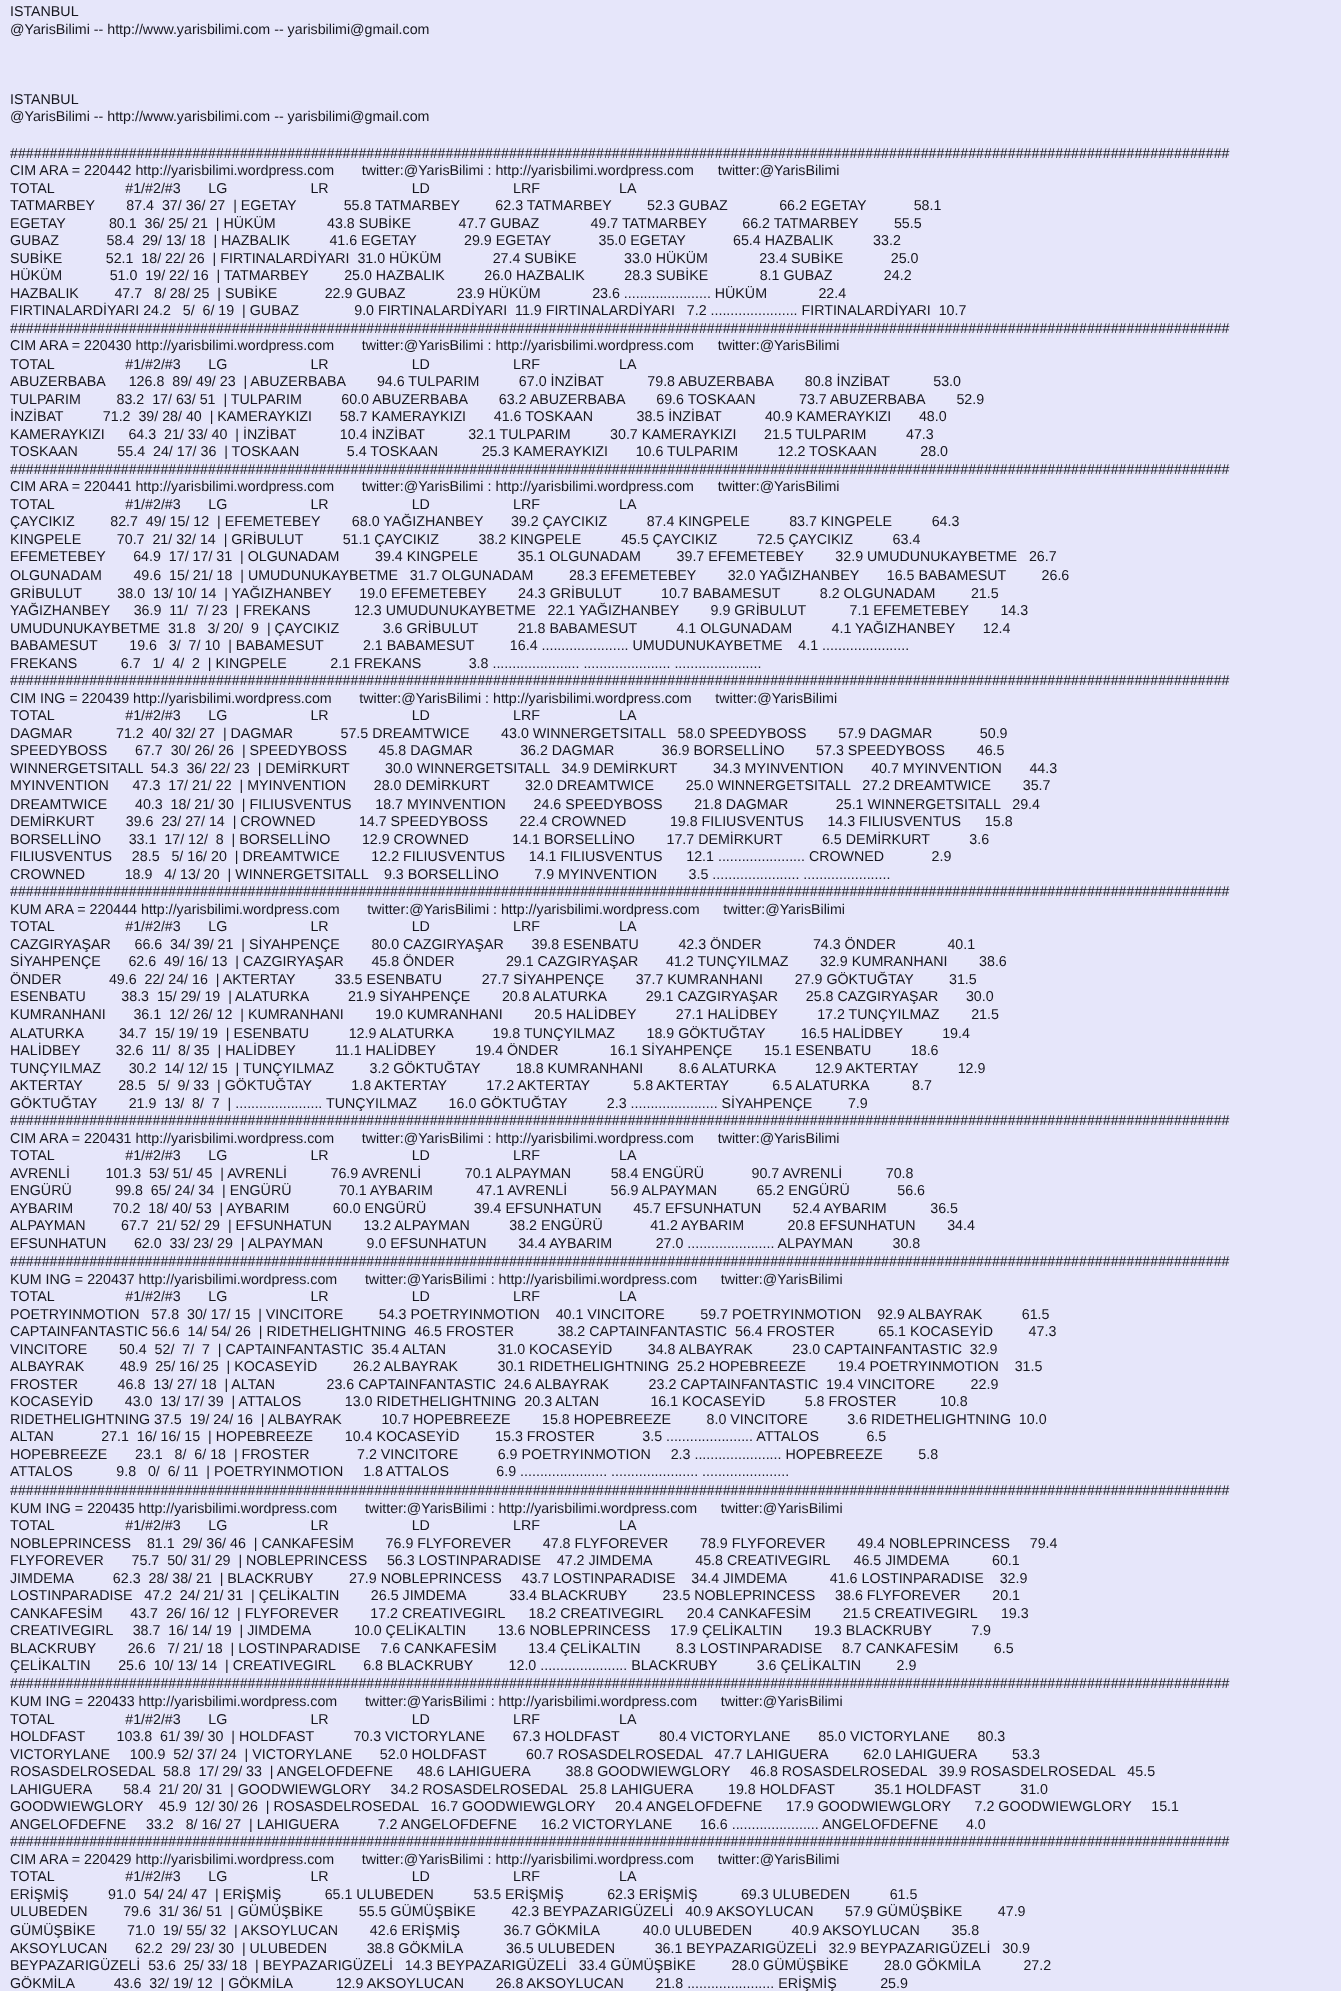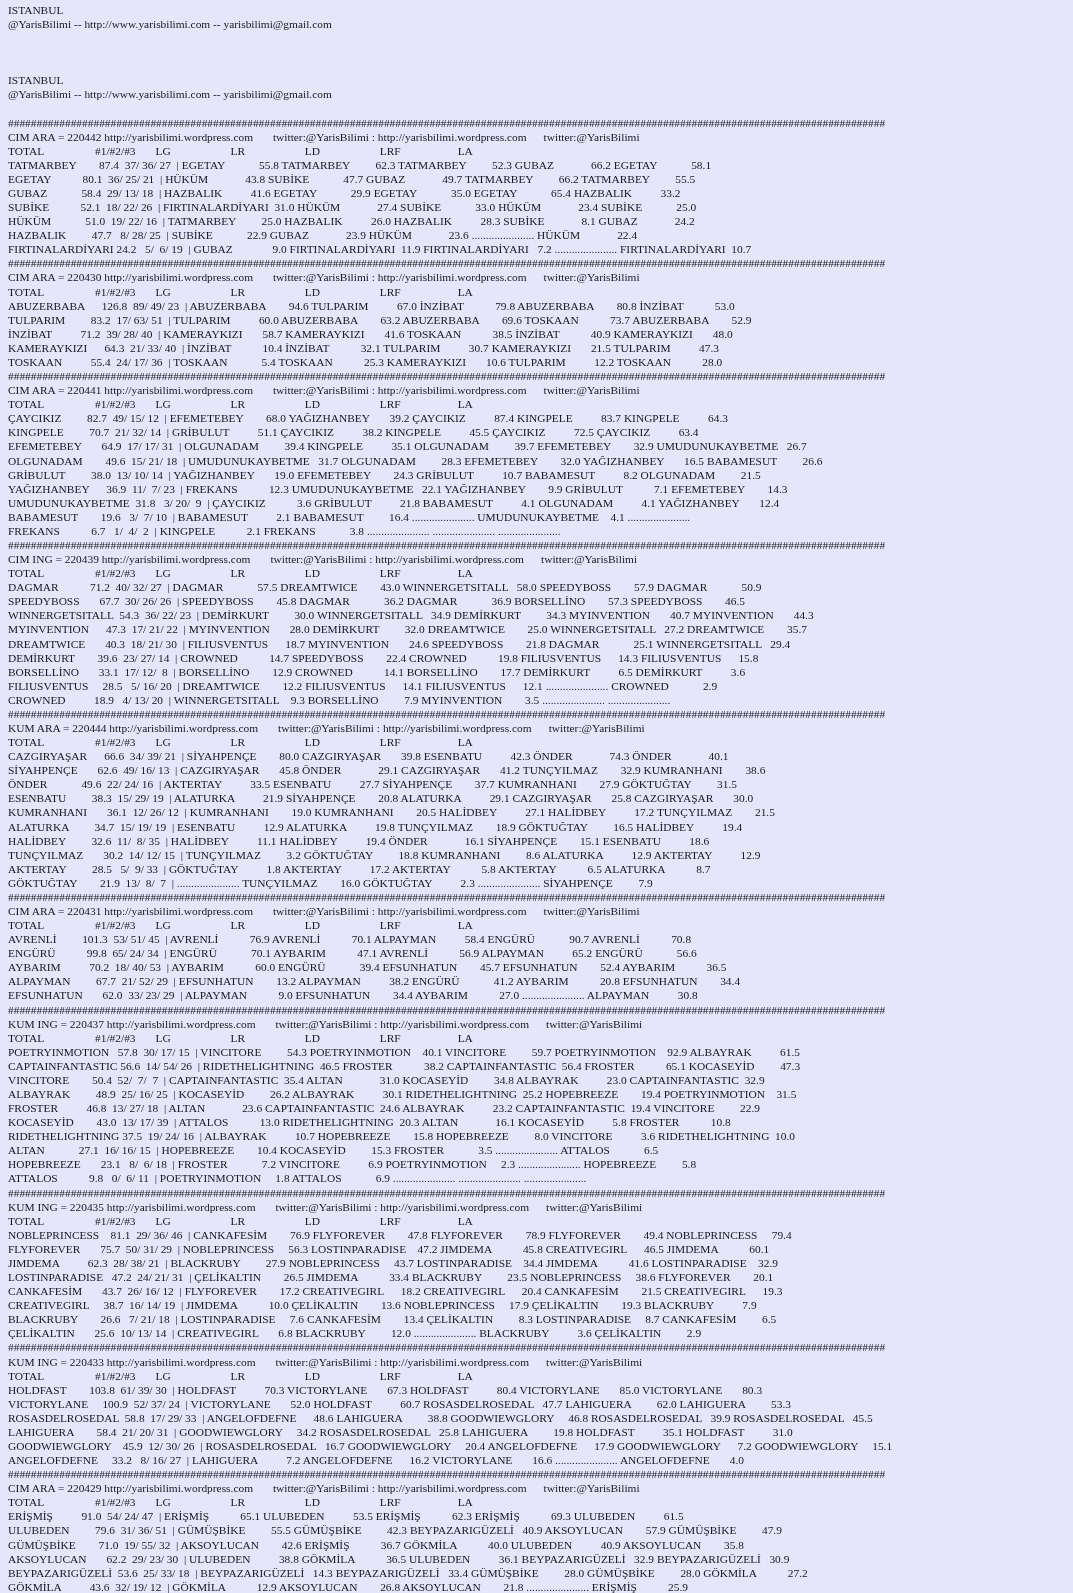--- a/index.html
+++ b/index.html
@@ -4,21 +4,21 @@
 <style>
   html,body{margin:0;padding:0}
   body{
     width:1073px;height:1593px;overflow:hidden;
     background:#e6e6fa;
   }
   .doc-wrap{width:1073px;height:1593px}
   pre#doc{
     margin:0;
     padding:3px 0 0 8px;
-    font-family:Liberation Serif, serif;
+    font-family:Liberation Sans, sans-serif;
     font-size:11.4px;
     line-height:14.08px;
     letter-spacing:0;
     color:#17171f;
     white-space:pre;
   }
 </style>
 </head>
 <body>
 

